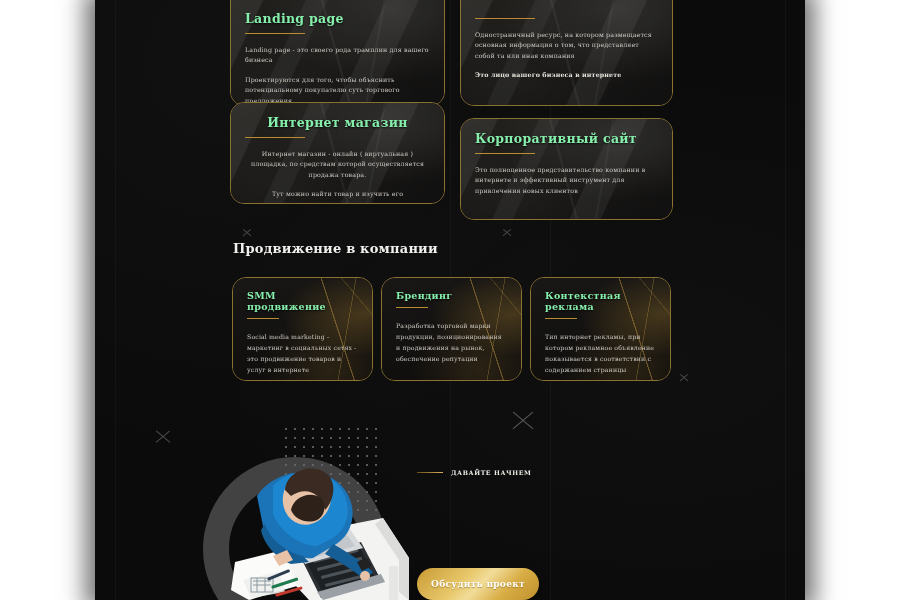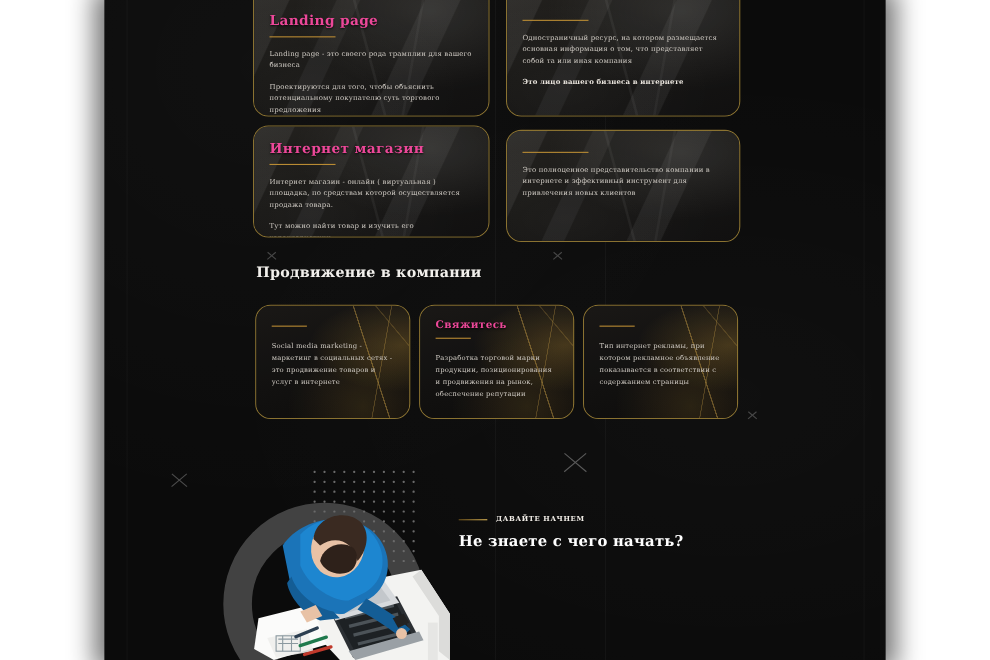--- a/index.html
+++ b/index.html
@@ -57,21 +57,21 @@
     opacity:.95;
   }
   .card .tex2{
     position:absolute;inset:0;
     background:
       linear-gradient(75deg,transparent 0 48%,rgba(255,255,255,.05) 48.4% 49%,transparent 49.4% 100%),
       linear-gradient(100deg,transparent 0 66%,rgba(255,255,255,.04) 66.4% 67%,transparent 67.4% 100%);
   }
   .card .inner{position:relative;padding:12px 14px 10px 14px;}
   .card h3{
-    margin:0;font-size:12.5px;letter-spacing:.3px;color:#ec4899;font-weight:700;
+    margin:0;font-size:12.5px;letter-spacing:.3px;color:#86efac;font-weight:700;
     text-shadow:0 1px 2px rgba(0,0,0,.85);
   }
   .card .rule{width:60px;height:1px;background:#b98b33;margin:7px 0 11px 0;}
   .card p{
     margin:0 0 9px 0;font-size:6.3px;line-height:1.65;color:#cfcac3;
     letter-spacing:.15px;
   }
   .card p.bold{font-weight:700;color:#e8e3dc;}
   .card p:last-child{margin-bottom:0;}
 
@@ -159,65 +159,68 @@
     <div class="card" style="left:365px;top:-14px;width:211px;height:118px;">
       <div class="tex"></div>
       <div class="tex2"></div>
       <div class="inner" style="padding-top:24px;">
         <div class="rule"></div>
         <p>Одностраничный ресурс, на котором размещается основная информация о том, что представляет собой та или иная компания</p>
         <p class="bold">Это лицо вашего бизнеса в интернете</p>
       </div>
     </div>
 
-    <div class="card" style="left:135px;top:114px;width:213px;height:100px;">
+    <div class="card" style="left:135px;top:102px;width:213px;height:100px;text-align:center;">
       <div class="tex"></div>
       <div class="tex2"></div>
       <div class="inner">
         <h3>Интернет магазин</h3>
         <div class="rule"></div>
         <p>Интернет магазин - онлайн ( виртуальная ) площадка, по средствам которой осуществляется продажа товара.</p>
         <p>Тут можно найти товар и изучить его характеристики</p>
       </div>
     </div>
 
     <div class="card" style="left:365px;top:118px;width:211px;height:100px;">
       <div class="tex"></div>
       <div class="tex2"></div>
       <div class="inner">
+        <h3>Корпоративный сайт</h3>
         <div class="rule"></div>
         <p>Это полноценное представительство компании в интернете и эффективный инструмент для привлечения новых клиентов</p>
       </div>
     </div>
 
     <div class="section-title" style="left:138px;top:241px;">Продвижение в компании</div>
 
     <div class="card pcard" style="left:137px;top:277px;width:139px;height:102px;">
       <div class="tex"></div>
       <div class="tex2"></div>
       <div class="inner">
+        <h3>SMM продвижение</h3>
         <div class="rule"></div>
         <p>Social media marketing - маркетинг в социальных сетях - это продвижение товаров и услуг в интернете</p>
       </div>
     </div>
 
     <div class="card pcard" style="left:286px;top:277px;width:139px;height:102px;">
       <div class="tex"></div>
       <div class="tex2"></div>
       <div class="inner">
-        <h3>Свяжитесь</h3>
+        <h3>Брендинг</h3>
         <div class="rule"></div>
         <p>Разработка торговой марки продукции, позиционирования и продвижения на рынок, обеспечение репутации</p>
       </div>
     </div>
 
     <div class="card pcard" style="left:435px;top:277px;width:139px;height:102px;">
       <div class="tex"></div>
       <div class="tex2"></div>
       <div class="inner">
+        <h3>Контекстная реклама</h3>
         <div class="rule"></div>
         <p>Тип интернет рекламы, при котором рекламное объявление показывается  в соответствии с содержанием страницы</p>
       </div>
     </div>
 
     <div class="ring" style="left:108px;top:457px;width:132px;height:132px;"></div>
 
     <div class="dots" id="dotgrid" style="left:190px;top:428px;width:92px;height:84px;">
         <i style="left: 0px; top: 0px;"></i>
         <i style="left: 9px; top: 0px;"></i>
@@ -381,17 +384,17 @@
           <path d="M78 70 C80 58 96 50 108 58 C114 64 112 76 104 80 C94 84 82 80 78 70 Z" fill="#2e211a"></path>
         </g>
       </svg>
     </div>
 
     <div class="kicker" style="left:322px;top:469px;">
       <span class="ln"></span>
       <span class="tx">ДАВАЙТЕ НАЧНЕМ</span>
     </div>
 
-    <div class="cta-h2" style="left:322px;top:484px;">Не знаете с чего начать?</div>
-
-
+
+
+    <div class="cta-btn" style="left:322px;top:568px;width:122px;height:32px;">Обсудить проект</div>
   </div>
 </div>
 
 </body></html>

